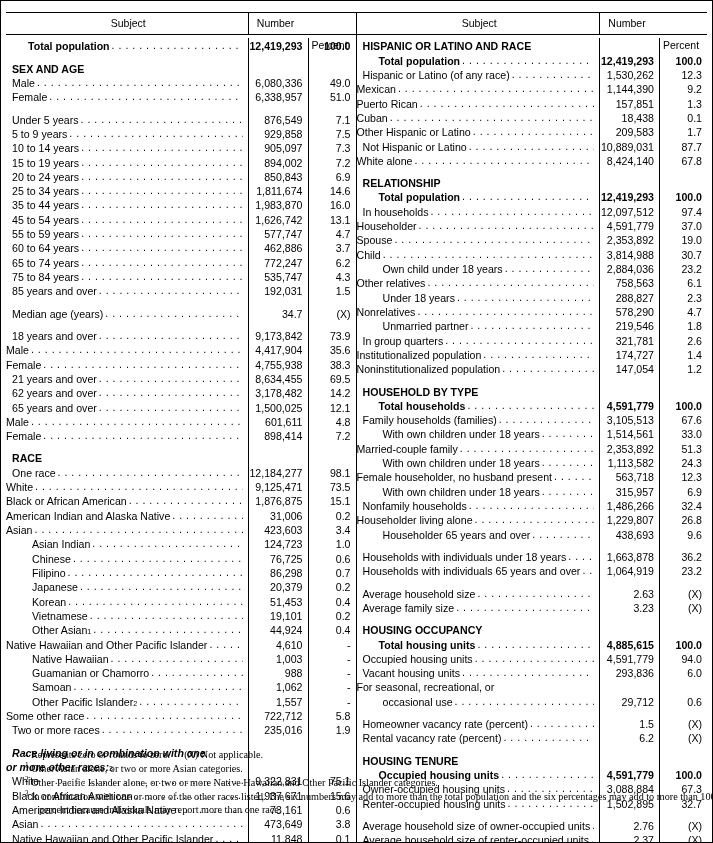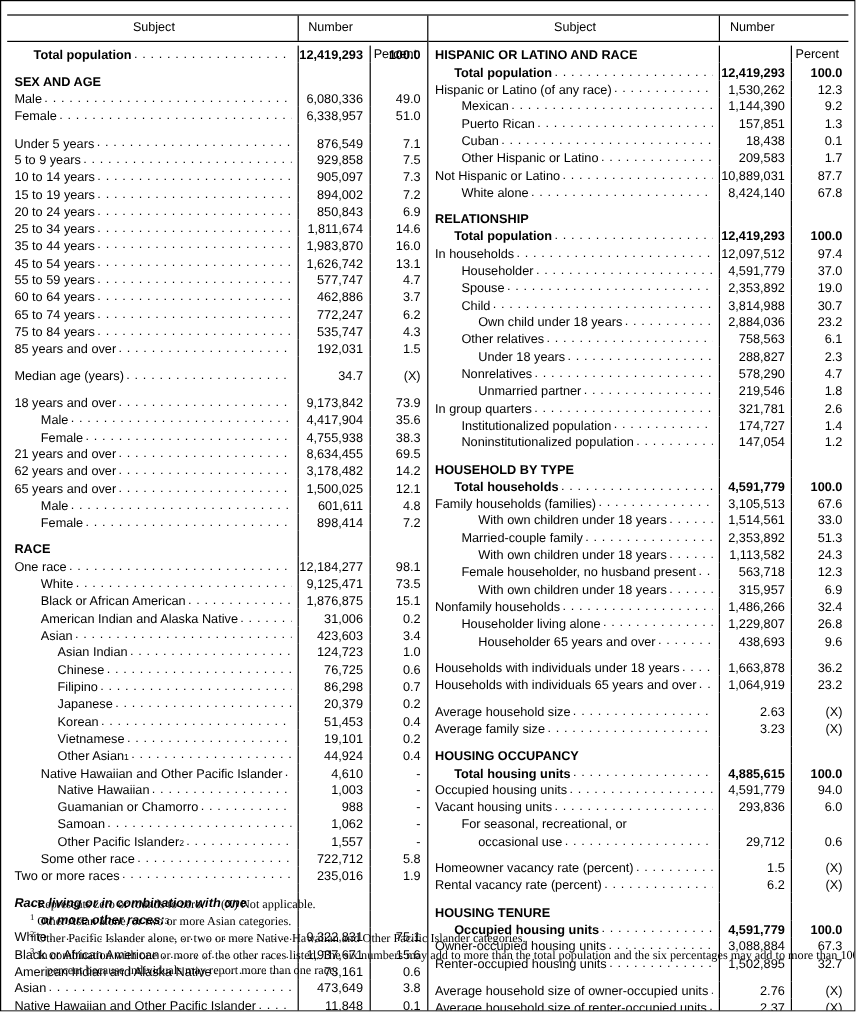--- a/index.html
+++ b/index.html
@@ -96,22 +96,22 @@
     margin-right:2px;
     font-size:10.6px;
     letter-spacing:.5px;
     color:#000;
     transform:translateY(-1px);
   }
   .noleader .leader{visibility:hidden;}
 
   
   .i0{padding-left:6px;margin-top:28px;}
-  .i1{padding-left:28px;}
-  .i2{padding-left:42px;}
+  .i1{padding-left:0;}
+  .i2{padding-left:26px;}
   .ihead{padding-left:22px;}
 
   .sect{font-weight:bold;font-size:10.6px;}
   .bold{font-weight:bold;margin-top:48px;}
   .bolditalic{font-weight:bold;font-style:italic;}
 
   
   .notes{
     position:absolute;
     left:16px;

